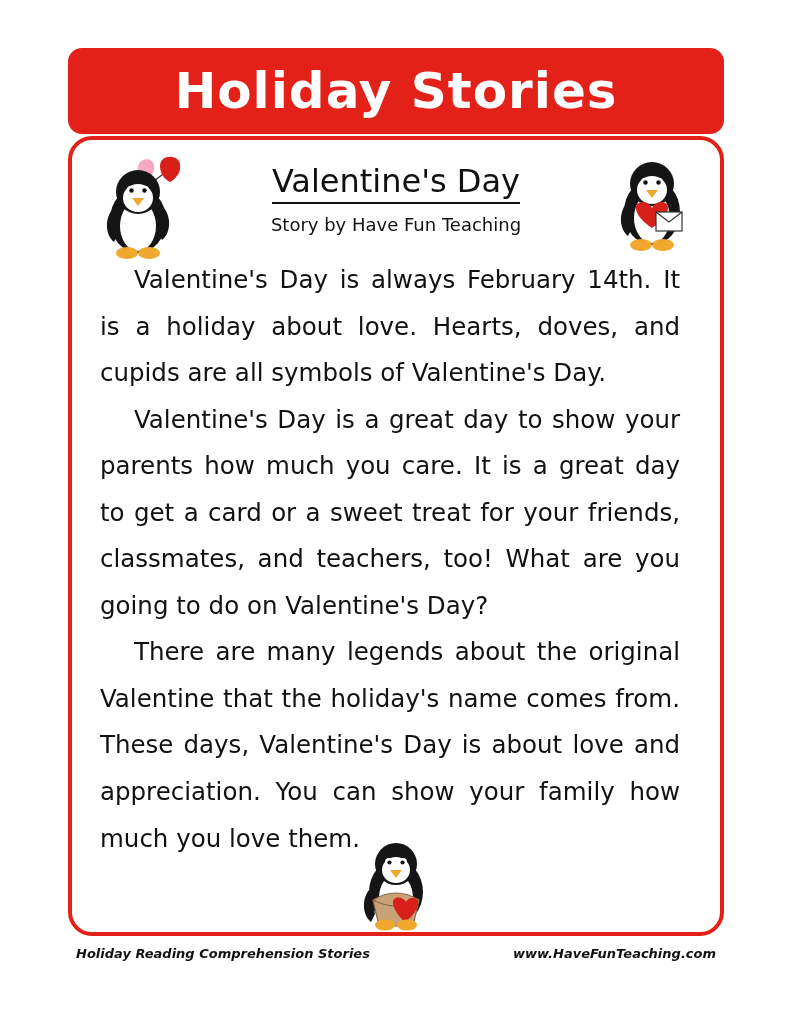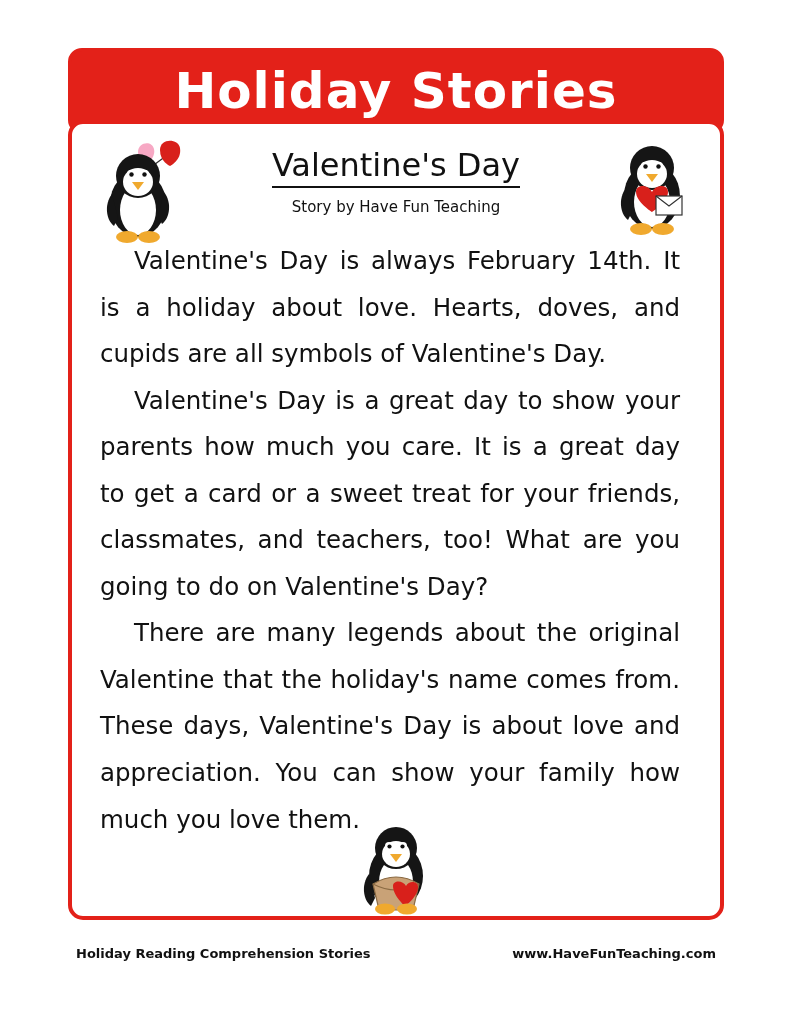--- a/index.html
+++ b/index.html
@@ -41,44 +41,44 @@
     letter-spacing: 1px;
     font-weight: bold;
     font-family: "DejaVu Sans", sans-serif;
     line-height: 1;
     white-space: nowrap;
   }
   
   .story-box {
     position: absolute;
     left: 68px;
-    top: 120px;
+    top: 136px;
     width: 656px;
     height: 800px;
     border: 4px solid #e32119;
-    border-radius: 15px;
+    border-radius: 24px;
     box-sizing: border-box;
     background: #ffffff;
     overflow: hidden;
   }
   .story-title {
     text-align: center;
     font-size: 32px;
     margin: 22px 0 0 0;
     font-weight: normal;
     font-family: "DejaVu Sans", sans-serif;
     color: #111111;
   }
   .story-title span {
     border-bottom: 2px solid #111111;
     padding-bottom: 2px;
   }
   .story-byline {
     text-align: center;
-    font-size: 15px;
+    font-size: 18px;
     margin-top: 14px;
     color: #111111;
     font-family: "DejaVu Sans", sans-serif;
   }
   .body-text {
     margin: 22px 40px 0 28px;
     font-size: 24.5px;
     line-height: 1.9;
     color: #111111;
     text-align: justify;
@@ -92,20 +92,21 @@
   .footer {
     position: absolute;
     left: 68px;
     top: 946px;
     width: 656px;
     display: flex;
     justify-content: space-between;
     align-items: center;
     font-size: 13px;
     font-weight: bold;
+    font-style: italic;
     color: #111111;
     font-family: "DejaVu Sans", sans-serif;
     box-sizing: border-box;
     padding: 0 8px;
   }
   
   .penguin {
     position: absolute;
   }
   .pg-left  { left: 30px;  top: 8px;  }

